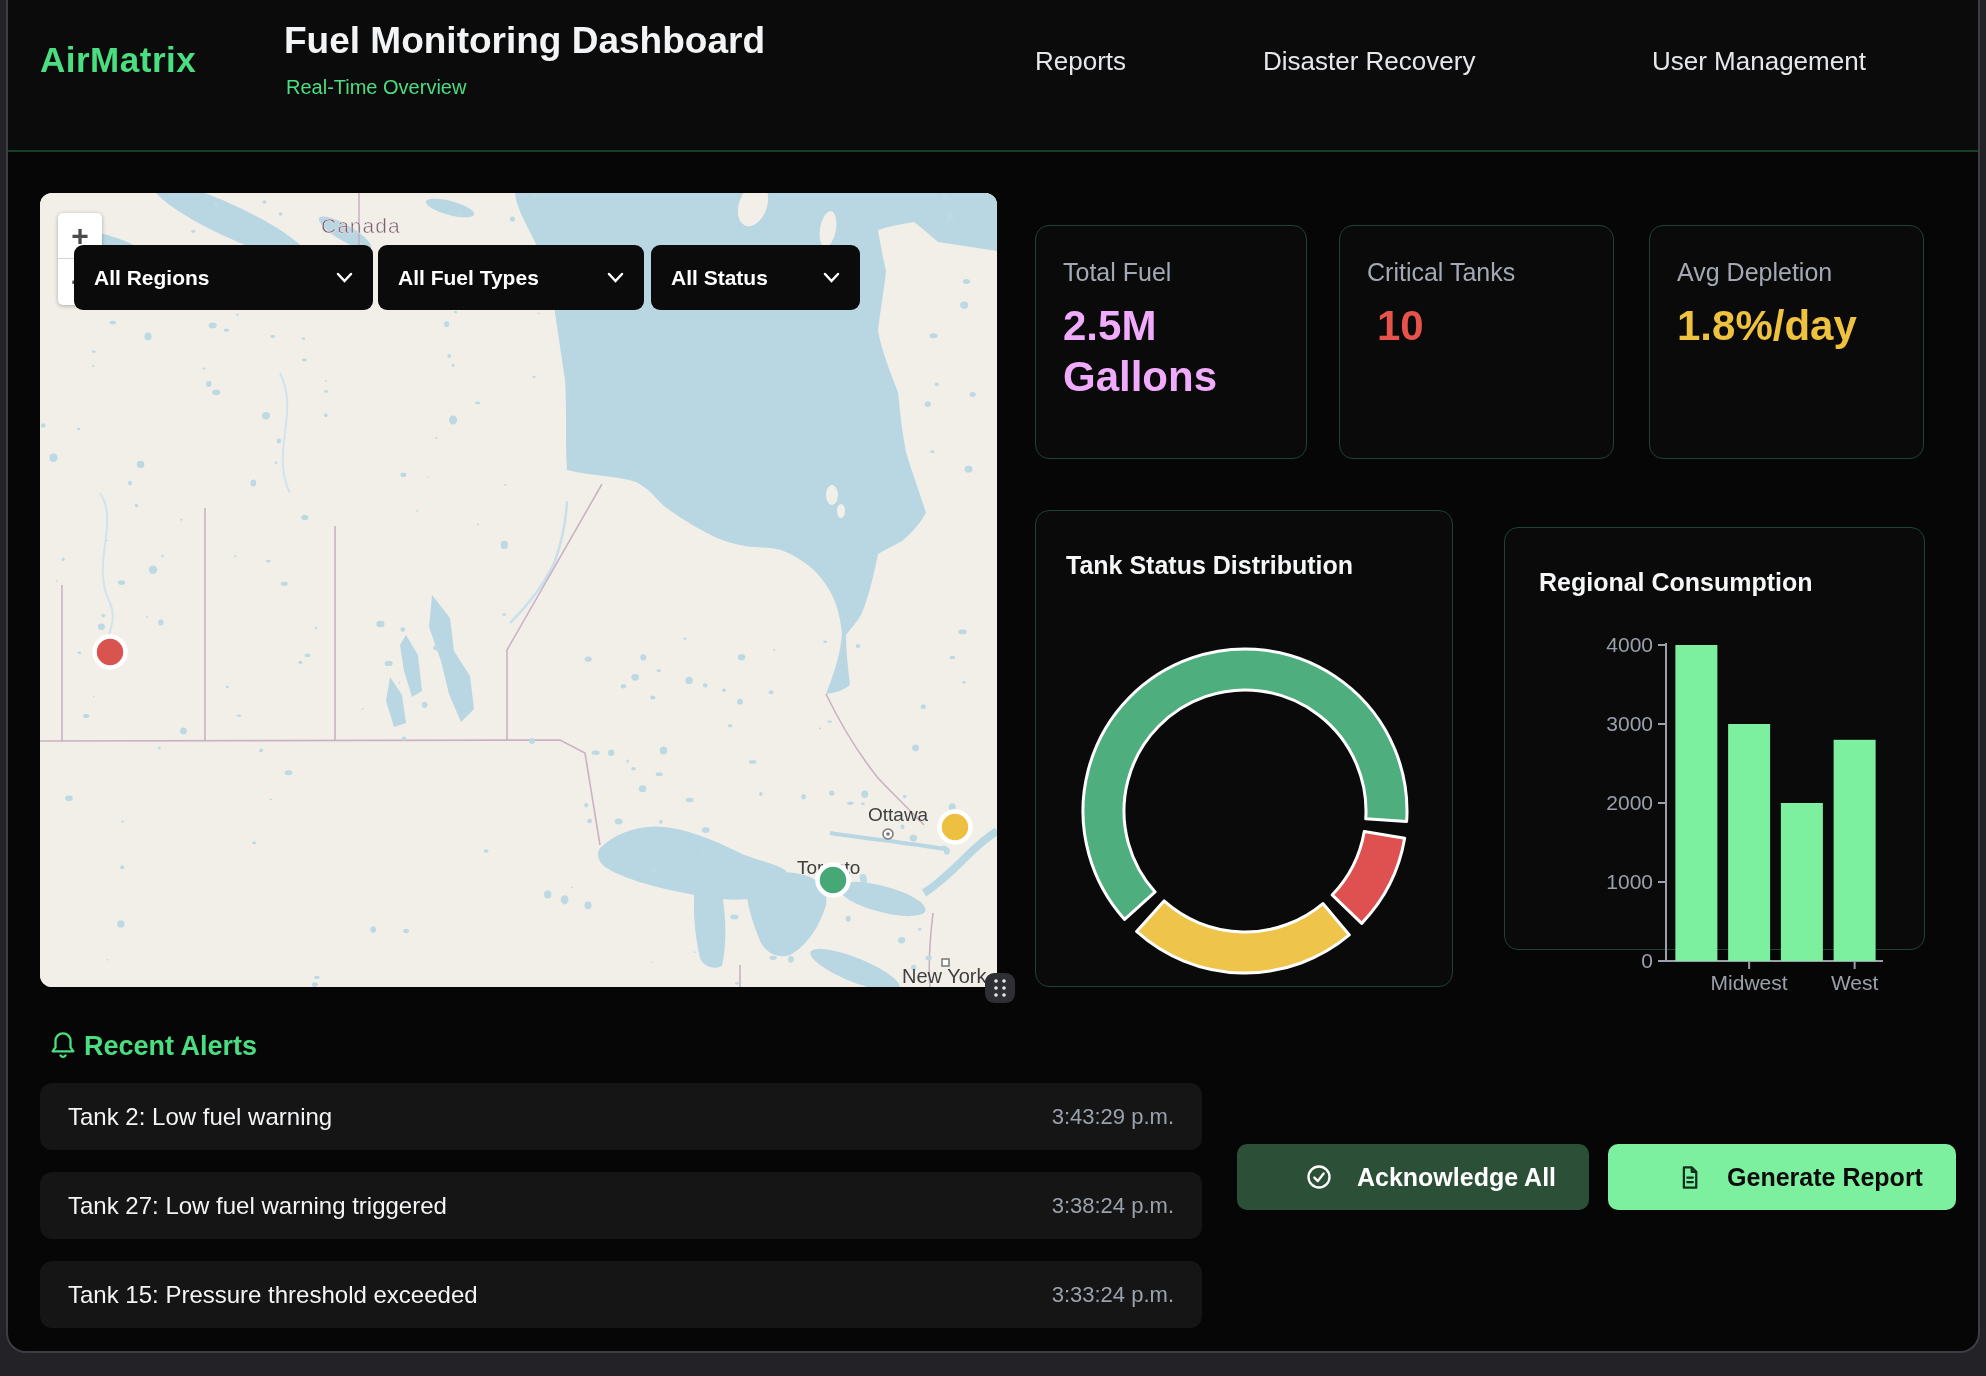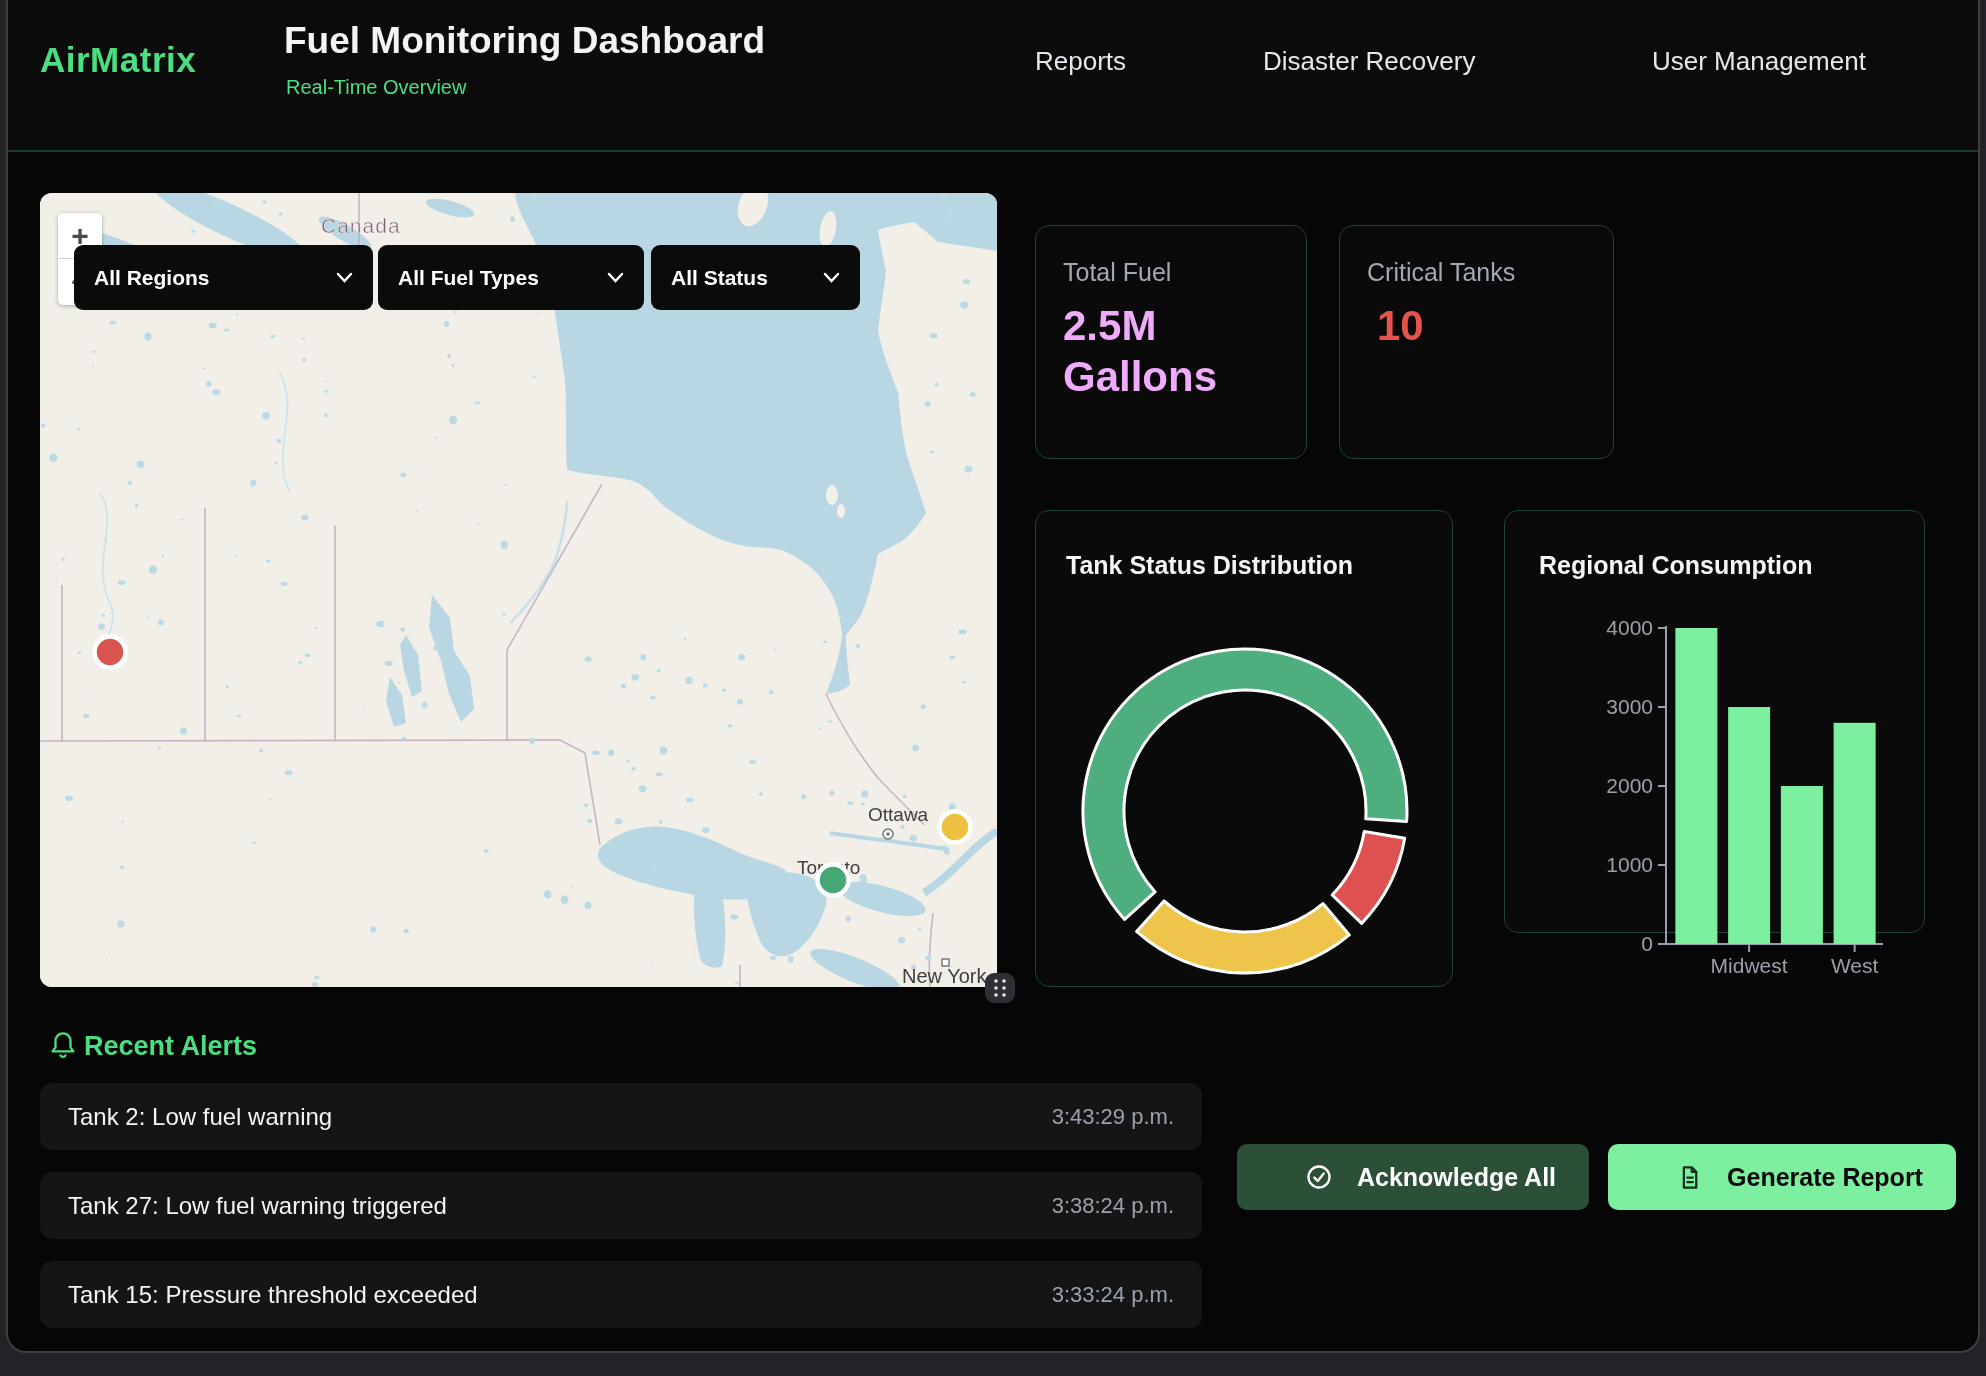--- a/index.html
+++ b/index.html
@@ -383,31 +383,35 @@
   </div>
 
   <div class="card" style="left:1027px; top:225px; width:272px; height:234px;">
     <div class="stat-label">Total Fuel</div>
     <div class="stat-value" style="color: #f0abfc;">2.5M Gallons</div>
   </div>
   <div class="card" style="left:1331px; top:225px; width:275px; height:234px;">
     <div class="stat-label">Critical Tanks</div>
     <div class="stat-value" style="color: rgb(229, 83, 75); margin-left: 10px;">10</div>
   </div>
+  <div class="card" style="left:1641px; top:225px; width:275px; height:234px;">
+    <div class="stat-label">Avg Depletion</div>
+    <div class="stat-value" style="color: rgb(238, 193, 62);">1.8%/day</div>
+  </div>
 
   <div class="card" style="left:1027px; top:510px; width:418px; height:477px;">
     <div class="chart-title">Tank Status Distribution</div>
     <svg id="donut" width="418" height="477" viewBox="0 0 418 477" style="position:absolute;left:0;top:0;">
         <path d="M88.61053827266217,408.3991582301351 A162,162 0 1 1 370.6586710950753,310.5106640976797 L329.74505680558093,307.8505577519706 A121,121 0 1 0 119.07947611723532,380.9648033694219 Z" fill="#4fae7e" stroke="#fff" stroke-width="3" stroke-linejoin="round"></path>
         <path d="M368.67442441413766,327.35101804346283 A162,162 0 0 1 325.6900620318409,412.3718355416744 L296.15739201143674,383.9320500033494 A121,121 0 0 0 328.2629960130288,320.42884681024077 Z" fill="#df5151" stroke="#fff" stroke-width="3" stroke-linejoin="round"></path>
         <path d="M313.30476637881105,423.95368373171345 A162,162 0 0 1 100.60084176986517,420.389461727338 L128.0351966305783,389.9205238827648 A121,121 0 0 0 286.90664649281564,392.5826897008477 Z" fill="#efc44a" stroke="#fff" stroke-width="3" stroke-linejoin="round"></path>
       </svg>
   </div>
 
-  <div class="card" style="left:1496px; top:510px; width:421px; height:423px;">
+  <div class="card" style="left:1496px; top:527px; width:421px; height:423px;">
     <div class="chart-title" style="left:34px">Regional Consumption</div>
     <svg id="barchart" width="421" height="481" viewBox="0 0 421 481" style="position:absolute;left:0;top:0;">
         <line x1="153" y1="433" x2="161" y2="433" stroke="#9aa0aa" stroke-width="2"></line>
         <text x="148" y="440" font-size="21" fill="#9aa0aa" text-anchor="end">0</text>
         <line x1="153" y1="354" x2="161" y2="354" stroke="#9aa0aa" stroke-width="2"></line>
         <text x="148" y="361" font-size="21" fill="#9aa0aa" text-anchor="end">1000</text>
         <line x1="153" y1="275" x2="161" y2="275" stroke="#9aa0aa" stroke-width="2"></line>
         <text x="148" y="282" font-size="21" fill="#9aa0aa" text-anchor="end">2000</text>
         <line x1="153" y1="196" x2="161" y2="196" stroke="#9aa0aa" stroke-width="2"></line>
         <text x="148" y="203" font-size="21" fill="#9aa0aa" text-anchor="end">3000</text>

